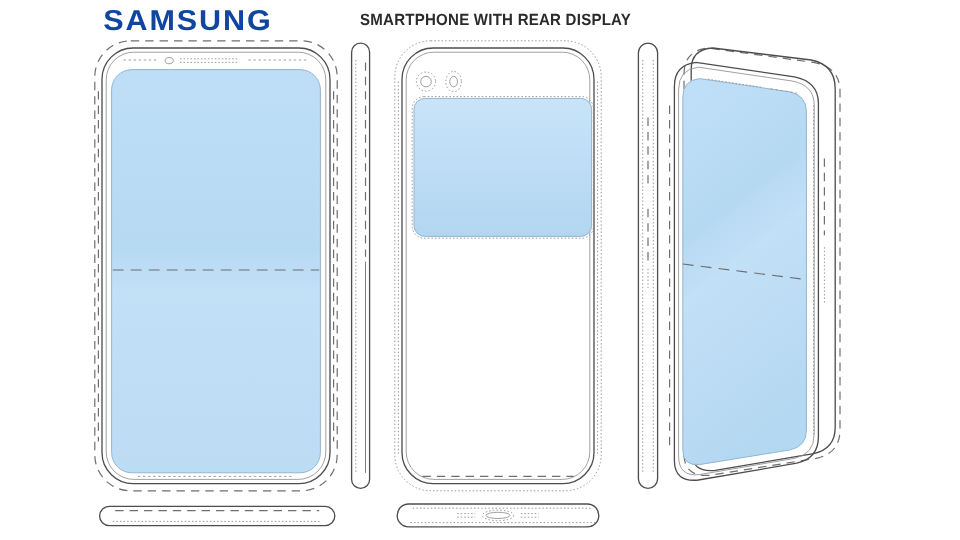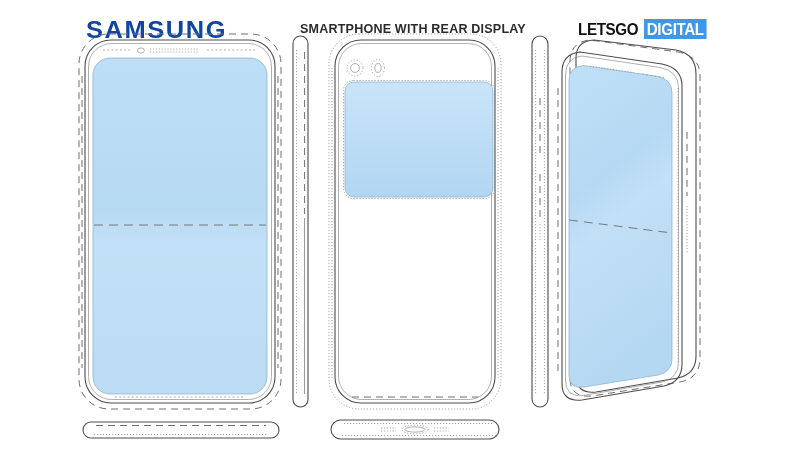--- a/index.html
+++ b/index.html
@@ -7,21 +7,21 @@
   body{
     width:800px;height:450px;
     background:#ffffff;
     font-family:"Liberation Sans", sans-serif;
     overflow:hidden;
     position:relative;
   }
   #stage{position:relative;width:800px;height:450px;background:#fff;}
 
   
-  .hdr{position:absolute;top:0;left:0;width:800px;height:36px;margin-top:12px;}
+  .hdr{position:absolute;top:0;left:0;width:800px;height:36px;}
   .samsung-logo{
     position:absolute;left:86px;top:6px;
     font-family:"Liberation Sans", sans-serif;
     font-size:24px;font-weight:bold;color:#1046a0;
     letter-spacing:1.5px;
     transform:scaleX(1.06);
     transform-origin:left center;
     line-height:24px;
   }
   .page-title{
@@ -64,24 +64,20 @@
 </head>
 <body>
 
 <div id="stage">
 
   <div class="hdr">
     <div class="samsung-logo">SAMSUNG</div>
 
     <div class="page-title">SMARTPHONE WITH REAR DISPLAY</div>
 
-    <div class="lgd">
-      <span class="lgd-a">LETSGO</span>
-      <span class="lgd-b">DIGITAL</span>
-    </div>
   </div>
 
   <div class="view" style="left:70px;top:28px;">
     <svg width="225" height="390" viewBox="0 0 225 390">
       <defs>
         <linearGradient id="gFront" x1="0" y1="0" x2="0" y2="1">
           <stop offset="0%" stop-color="#bddef6"></stop>
           <stop offset="45%" stop-color="#b7daf3"></stop>
           <stop offset="55%" stop-color="#c2e0f6"></stop>
           <stop offset="100%" stop-color="#bcdcf4"></stop>

